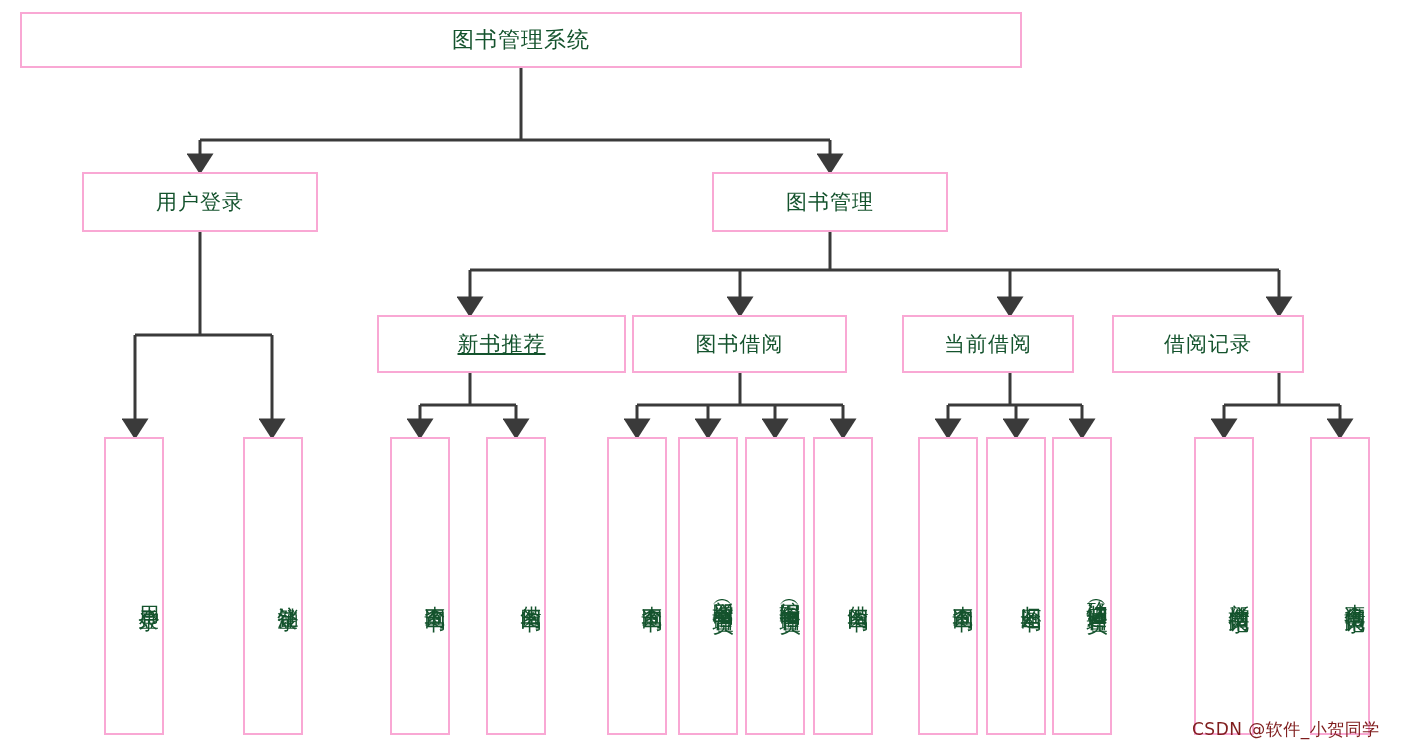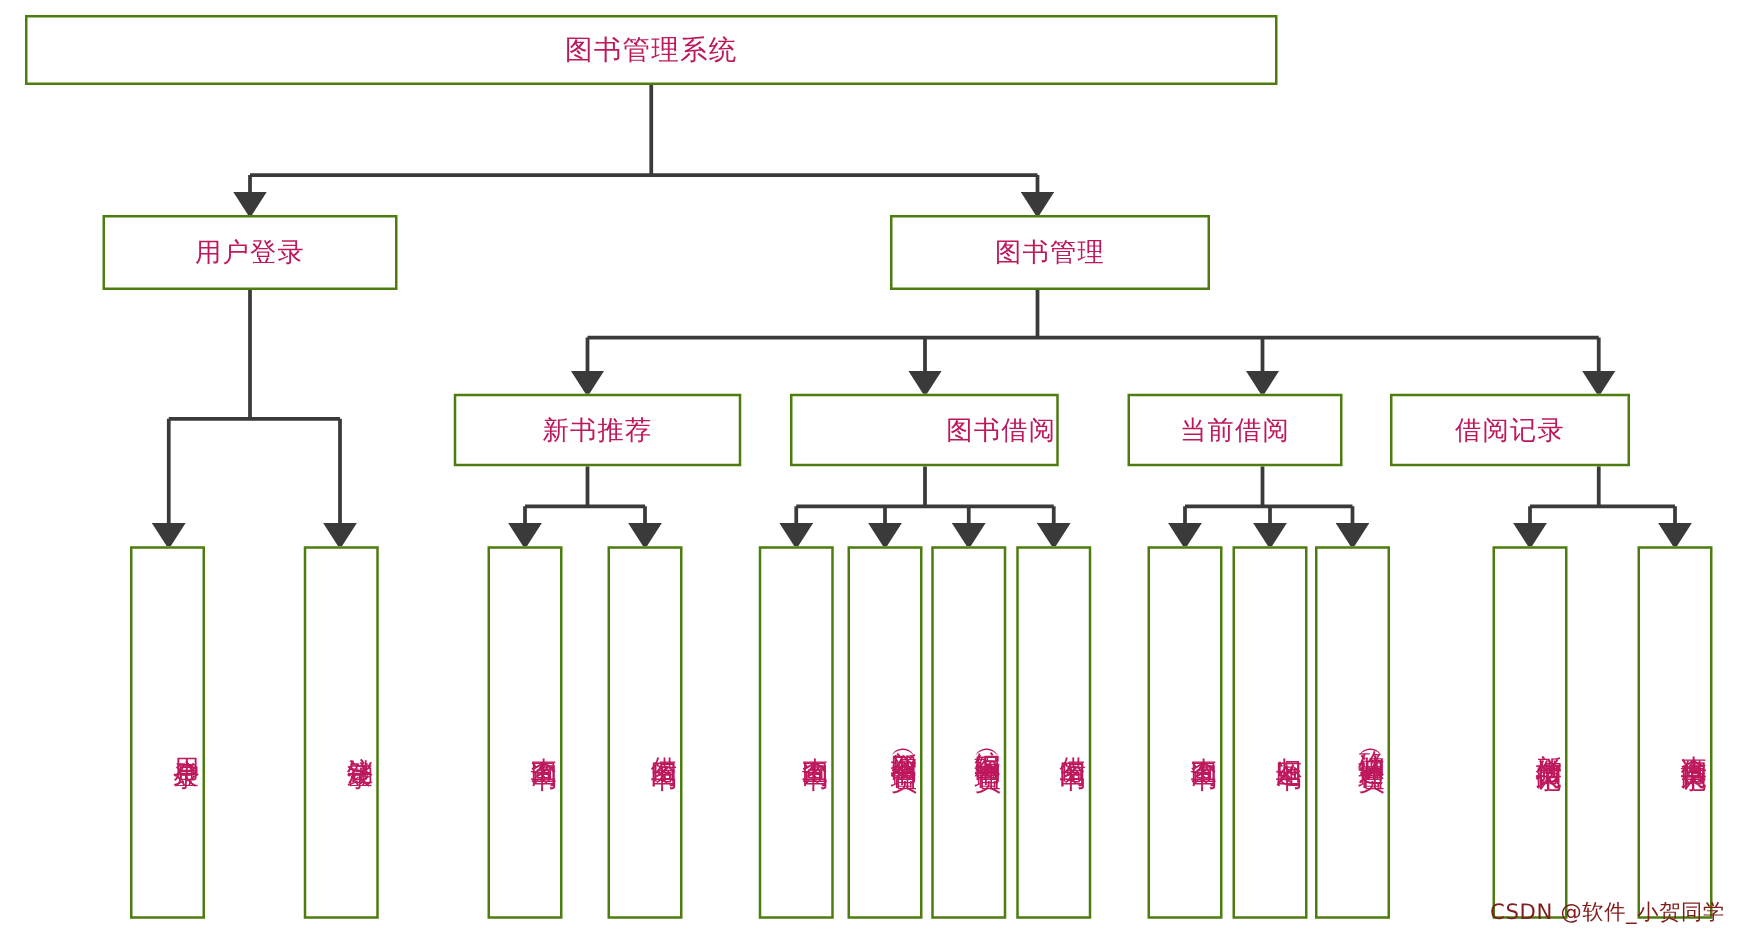--- a/index.html
+++ b/index.html
@@ -22,25 +22,25 @@
     left: 0;
     top: 0;
     width: 1405px;
     height: 747px;
     pointer-events: none;
   }
   .node {
     position: absolute;
     box-sizing: border-box;
     background: #ffffff;
-    border: 2px solid #4d7c0f;
+    border: 2px solid #f9a8d4;
     display: flex;
     align-items: center;
     justify-content: center;
-    color: #be185d;
+    color: #14532d;
     letter-spacing: 1px;
   }
   .node.root {
     font-size: 22px;
   }
   .node.level2 {
     font-size: 21px;
   }
   .node.leaf {
     writing-mode: vertical-rl;
@@ -121,28 +121,28 @@
     </g>
   </svg>
 
   <div class="node root" id="root-node" style="left: 20px; top: 12px; width: 1002px; height: 56px;">
     <span>图书管理系统</span>
   </div>
 
   <div class="node level2" id="l2-0" style="left: 82px; top: 172px; width: 236px; height: 60px;">
     <span>用户登录</span>
   </div>
-  <div class="node level2" id="l2-1" style="left: 712px; top: 172px; width: 256px; height: 60px;">
+  <div class="node level2" id="l2-1" style="left: 712px; top: 172px; width: 236px; height: 60px;">
     <span>图书管理</span>
   </div>
 
-  <div class="node level2" id="l3-0" style="left: 363px; top: 315px; width: 230px; height: 58px;">
+  <div class="node level2" id="l3-0" style="left: 377px; top: 315px; width: 249px; height: 58px; text-decoration: underline;">
     <span>新书推荐</span>
   </div>
-  <div class="node level2" id="l3-1" style="left: 632px; top: 315px; width: 215px; height: 58px; justify-content: flex-end;">
+  <div class="node level2" id="l3-1" style="left: 632px; top: 315px; width: 215px; height: 58px;">
     <span>图书借阅</span>
   </div>
   <div class="node level2" id="l3-2" style="left: 902px; top: 315px; width: 172px; height: 58px;">
     <span>当前借阅</span>
   </div>
   <div class="node level2" id="l3-3" style="left: 1112px; top: 315px; width: 192px; height: 58px;">
     <span>借阅记录</span>
   </div>
 
   <div class="node leaf" id="lf-0" style="left: 104px; top: 437px; width: 60px; height: 298px;">

